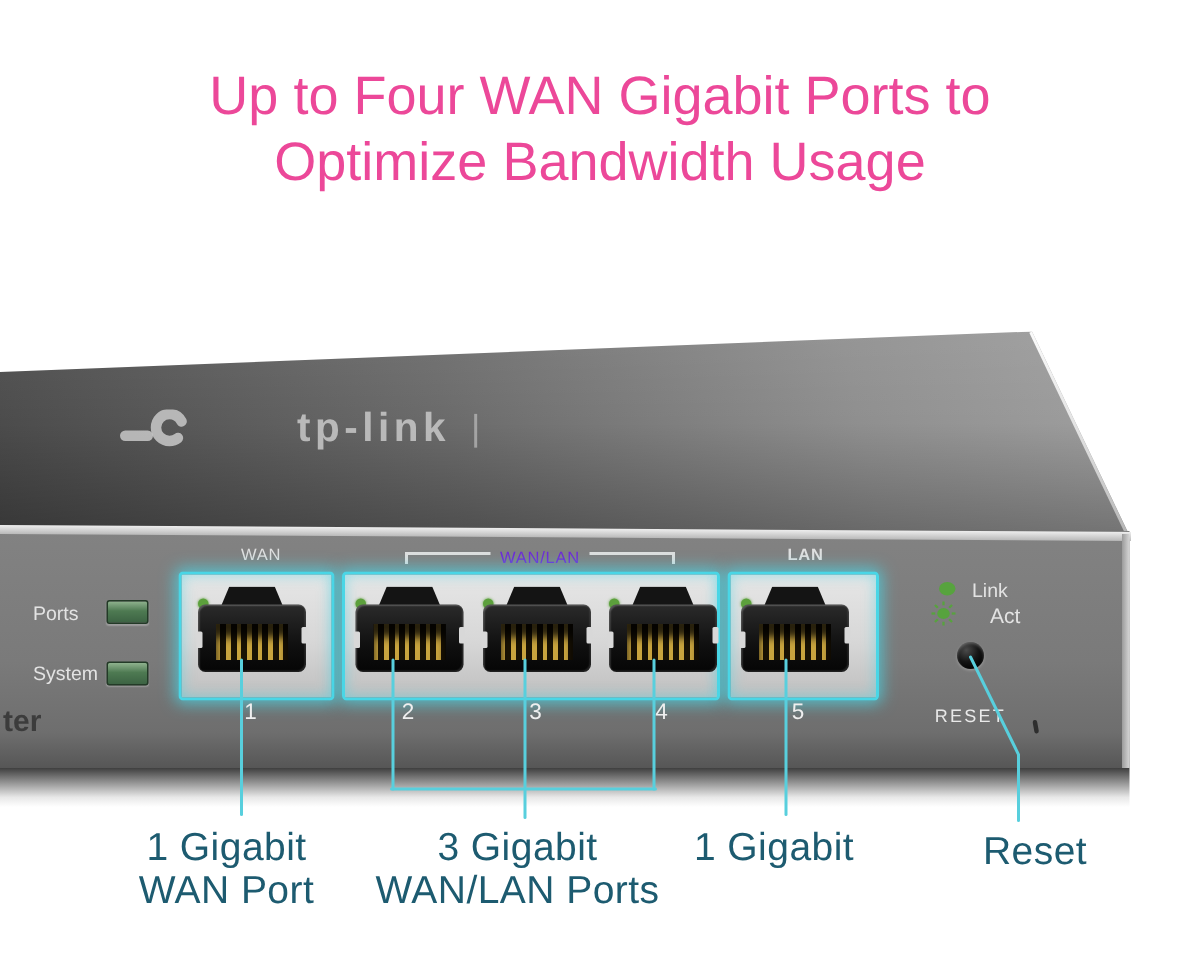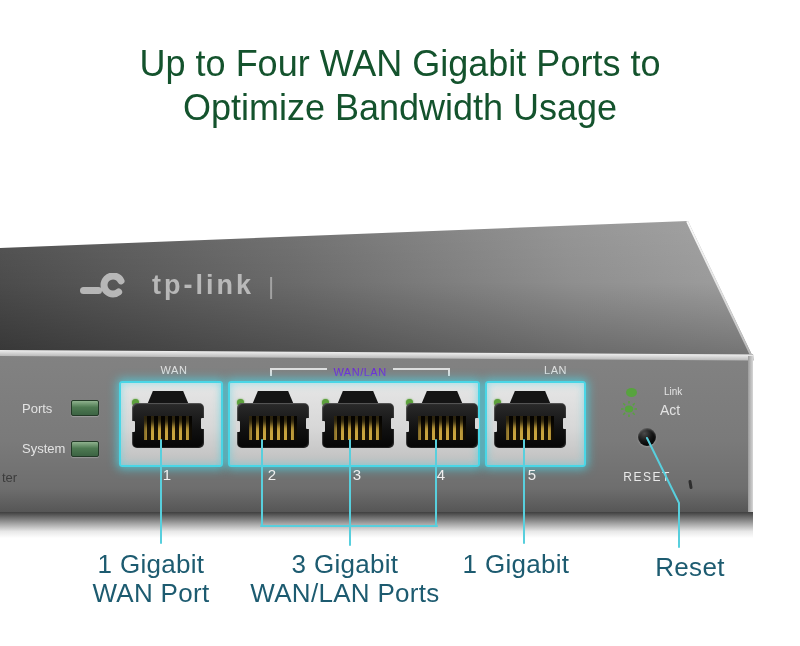--- a/index.html
+++ b/index.html
@@ -1,55 +1,55 @@
 <!DOCTYPE html>
 <html><head>
 <meta charset="utf-8">
 <style>
   html,body{margin:0;padding:0;background:#fff;}
   #canvas{position:relative;width:800px;height:646px;background:#ffffff;overflow:hidden;
           font-family:"Liberation Sans",sans-serif;}
   .abs{position:absolute;}
 
   
-  .headline{left:0;top:42px;width:800px;text-align:center;color:#14532d;
+  .headline{left:0;top:42px;width:800px;text-align:center;color:#ec4899;
             font-size:36px;line-height:44px;font-weight:400;letter-spacing:0px;}
 
   
   .top-surface{left:0;top:218px;width:756px;height:142px;
      background:linear-gradient(78deg,#4a4a4a 0%,#6b6b6b 40%,#8f8f8f 75%,#a0a0a0 100%);
      clip-path:polygon(0px 30px,688px 3px,753px 139px,0px 136px);}
   .top-surface::after{content:"";position:absolute;left:0;top:0;width:100%;height:100%;
      background:linear-gradient(180deg,rgba(255,255,255,0.06) 0%,rgba(0,0,0,0) 45%,rgba(0,0,0,0.28) 100%);}
   .slant-highlight{left:688px;top:221px;width:152px;height:2px;transform-origin:0 0;
      transform:rotate(64.5deg);background:linear-gradient(to right,rgba(255,255,255,.95),rgba(255,255,255,.45));}
   .bevel-strip{left:0;top:350px;width:754px;height:6px;transform-origin:0 0;transform:rotate(0.35deg);
      background:linear-gradient(#eeeeee,#b9b9b9);}
 
   
   .logo-row{left:80px;top:270px;display:flex;align-items:center;gap:14px;color:#ccccccdd;}
-  .logo-brand{font-size:27px;letter-spacing:3px;font-weight:bold;color:#c9c9c9d8;}
+  .logo-brand{font-size:27px;letter-spacing:3px;font-weight:bold;color:#c9c9c9d8;margin-left:46px;}
   .logo-divider{font-size:24px;color:#c2c2c2aa;font-weight:200;}
   .logo-sub{font-size:27px;letter-spacing:4px;font-weight:bold;color:#c9c9c9d0;}
 
   
   .front-face{left:0;top:354px;width:753px;height:158px;
      background:linear-gradient(180deg,#828282 0%,#7a7a7a 55%,#6e6e6e 85%,#565656 100%);}
   .right-bevel{left:748px;top:356px;width:5px;height:156px;
      background:linear-gradient(to right,#9b9b9b,#d6d6d6);}
   .bottom-fade{left:0;top:512px;width:753px;height:26px;
      background:linear-gradient(180deg,#3f3f3f 0%,#8e8e8e 35%,#e8e8e8 75%,#ffffff 100%);}
 
   
   .face-label{color:#e3e3e3;font-size:13px;}
   .small-cap{font-size:11px;color:#e0e0e0;letter-spacing:0.5px;}
   .led-rect{width:26px;height:14px;border:1px solid #233a27;border-radius:2px;
      background:linear-gradient(180deg,#8fb28e 0%,#4e7a52 45%,#3c6343 100%);
      box-shadow:0 1px 1px rgba(255,255,255,0.25);}
-  .partial-model{color:#3c3c3c;font-size:13px;}
+  .partial-model{color:#3c3c3c;font-size:20px;font-weight:bold;}
 
   
   .pbox{top:381px;height:82px;border:2px solid #49d6e6;border-radius:3px;
      background:linear-gradient(180deg,#e6e6e6 0%,#d7d7d7 55%,#bfbfbf 100%);
      box-shadow:0 0 10px 2px rgba(73,214,230,0.75), inset 0 0 9px rgba(73,214,230,0.55);}
 
   
   .port{top:390px;width:72px;height:68px;}
   .port-led{position:absolute;left:0px;top:9px;width:7px;height:7px;border-radius:50%;
      background:#5ca03c;box-shadow:0 0 2px #5ca03c;}
@@ -119,21 +119,21 @@
   <div class="abs partial-model" style="left:2px;top:470px;">ter</div>
 
   <div class="abs small-cap" style="left:144px;top:364px;width:60px;text-align:center;">WAN</div>
   <div class="abs bracket">
     <span class="tick"></span>
       <span class="bar"></span>
     <span class="btxt">WAN/LAN</span>
     <span class="bar"></span>
       <span class="tick"></span>
   </div>
-  <div class="abs small-cap" style="left:507px;top:364px;width:60px;text-align:right;">LAN</div>
+  <div class="abs small-cap" style="left:507px;top:364px;width:60px;text-align:center;font-weight:bold;">LAN</div>
 
   <div class="abs pbox" style="left:119px;width:100px;"></div>
   <div class="abs pbox" style="left:228px;width:248px;"></div>
   <div class="abs pbox" style="left:485px;width:97px;"></div>
 
   <div class="abs port" style="left:132px;">
     <span class="port-led"></span>
     <div class="jack-tab"></div>
     <div class="jack-body">
         <div class="pins"></div>
@@ -178,21 +178,21 @@
       </div>
   </div>
 
   <div class="abs port-num" style="left:147px;">1</div>
   <div class="abs port-num" style="left:252px;">2</div>
   <div class="abs port-num" style="left:337px;">3</div>
   <div class="abs port-num" style="left:421px;">4</div>
   <div class="abs port-num" style="left:512px;">5</div>
 
   <div class="abs link-dot"></div>
-  <div class="abs face-label" style="left:664px;top:386px;font-size:10px;">Link</div>
+  <div class="abs face-label" style="left:648px;top:386px;font-size:13px;">Link</div>
   <svg class="abs" style="left:620px;top:400px;" width="18" height="18" viewBox="0 0 18 18">
     <g stroke="#57a33e" stroke-width="1.5">
       <line x1="9" y1="1" x2="9" y2="3.5"></line>
         <line x1="9" y1="14.5" x2="9" y2="17"></line>
       <line x1="1" y1="9" x2="3.5" y2="9"></line>
         <line x1="14.5" y1="9" x2="17" y2="9"></line>
       <line x1="3.3" y1="3.3" x2="5.2" y2="5.2"></line>
         <line x1="12.8" y1="12.8" x2="14.7" y2="14.7"></line>
       <line x1="3.3" y1="14.7" x2="5.2" y2="12.8"></line>
         <line x1="12.8" y1="5.2" x2="14.7" y2="3.3"></line>

